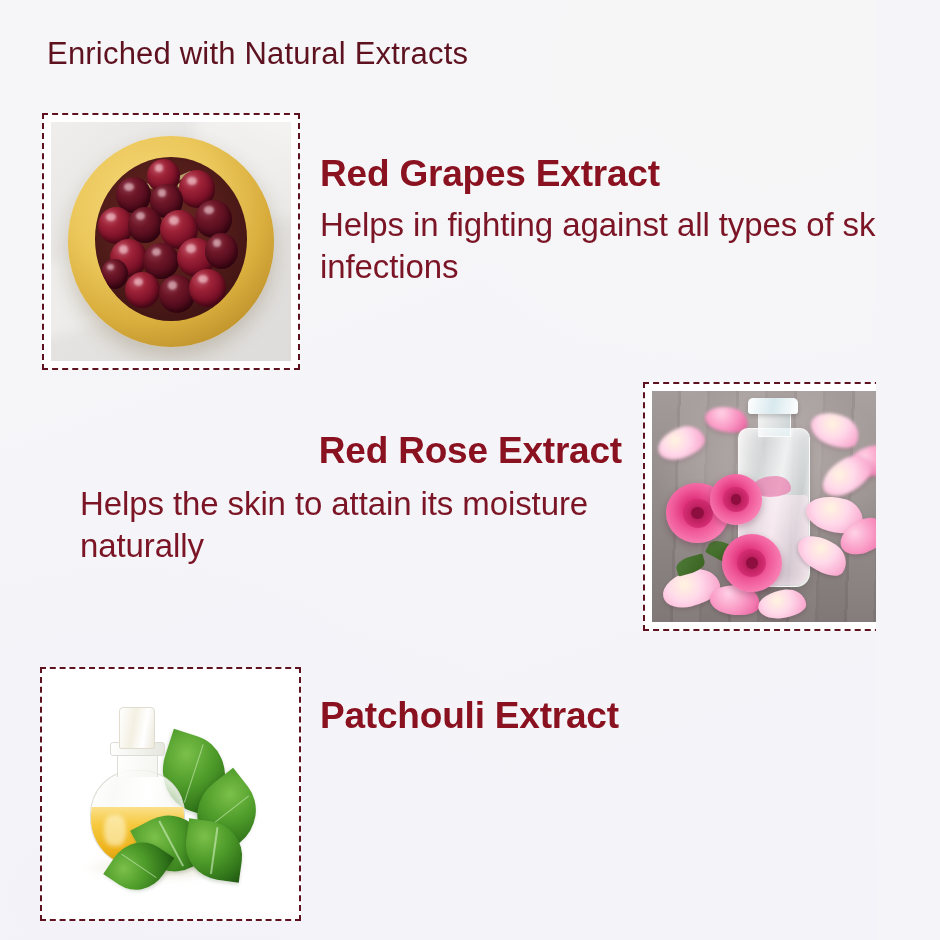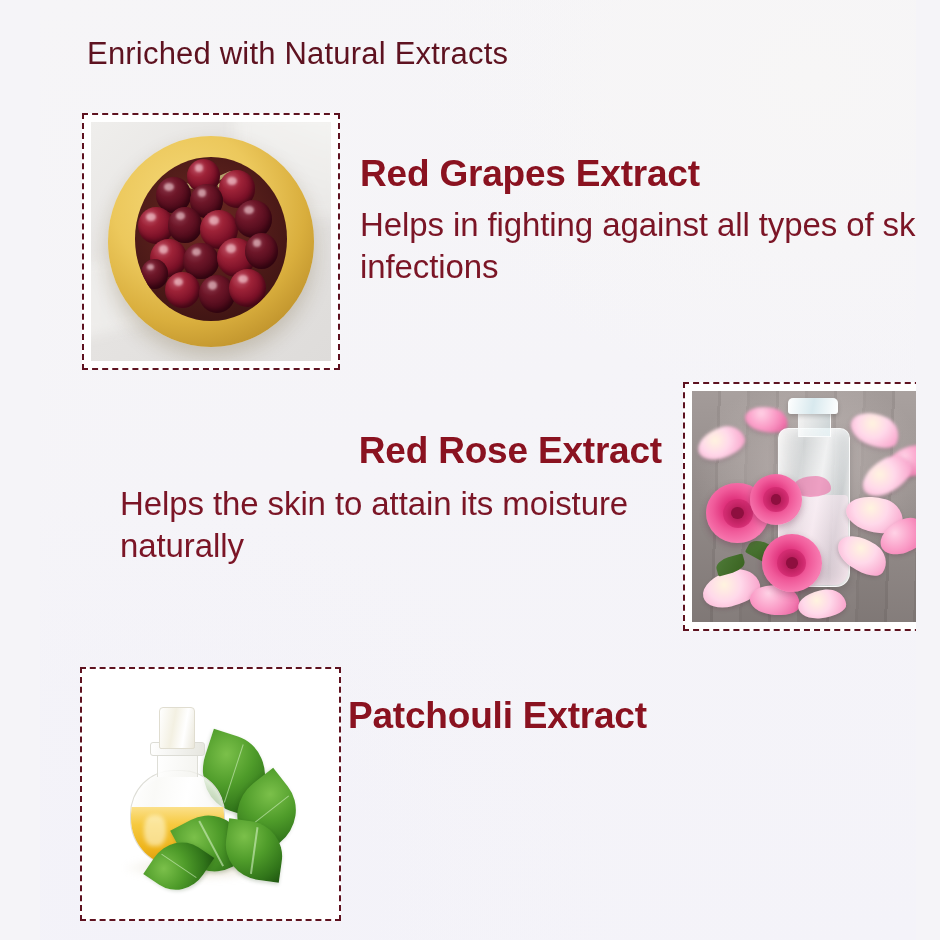--- a/index.html
+++ b/index.html
@@ -17,21 +17,20 @@
 
   #poster {
     position: relative;
     width: 876px;
     height: 940px;
     background:
       radial-gradient(ellipse 70% 55% at 88% 8%, #f7f6f6 0%, rgba(247,246,246,0) 65%),
       radial-gradient(ellipse 80% 60% at 10% 95%, #f3f2f9 0%, rgba(243,242,249,0) 70%),
       linear-gradient(160deg, #f6f5f7 0%, #f5f4f8 45%, #f4f3f9 100%);
     overflow: hidden;
-    margin-left: 40px;
   }
 
   
   .poster-title {
     position: absolute;
     left: 47px;
     top: 36px;
     font-size: 31px;
     font-weight: 400;
     letter-spacing: 0.2px;
@@ -323,21 +322,21 @@
     letter-spacing: -0.1px;
   }
 
   #text-grapes { left: 320px; top: 155px; width: 590px; text-align: left; }
   #text-grapes .extract-heading { margin-bottom: 10px; }
 
   #text-rose { left: 40px; top: 432px; width: 582px; }
   #text-rose .extract-heading { text-align: right; margin-bottom: 12px; }
   #text-rose .extract-desc { text-align: left; padding-left: 40px; }
 
-  #text-oil { left: 308px; top: 697px; width: 600px; text-align: left; }
+  #text-oil { left: 320px; top: 697px; width: 600px; text-align: left; }
   #text-oil .extract-heading { margin-bottom: 10px; }
 </style>
 </head>
 <body>
 
 <div id="poster">
 
   <div class="poster-title">Enriched with Natural Extracts</div>
 
   <div class="photo-frame" id="frame-grapes">

